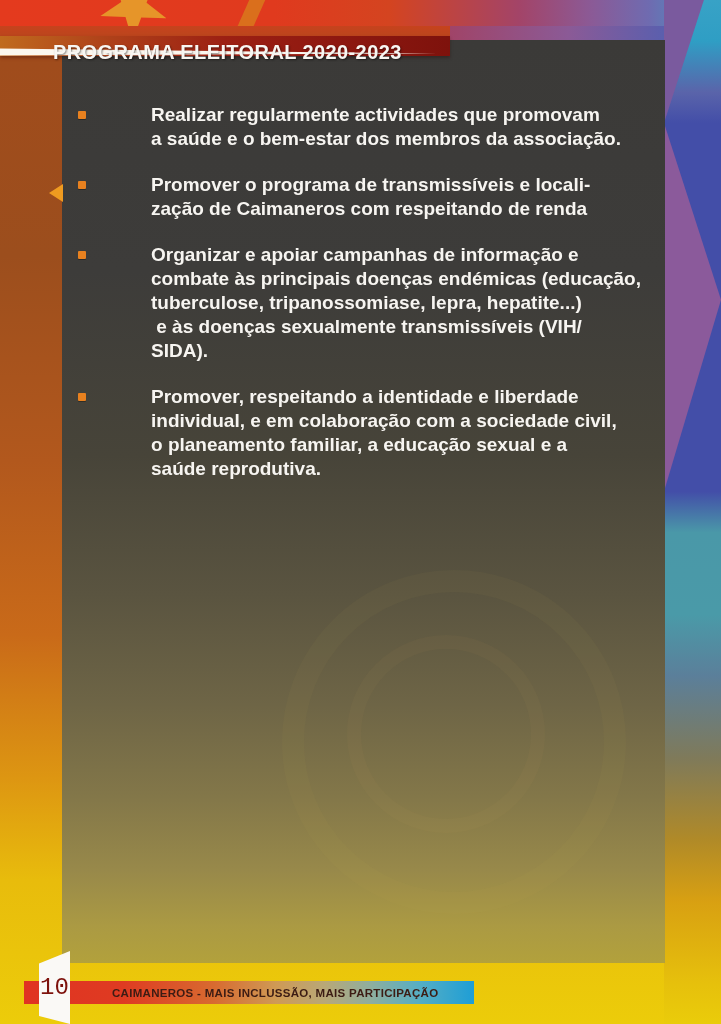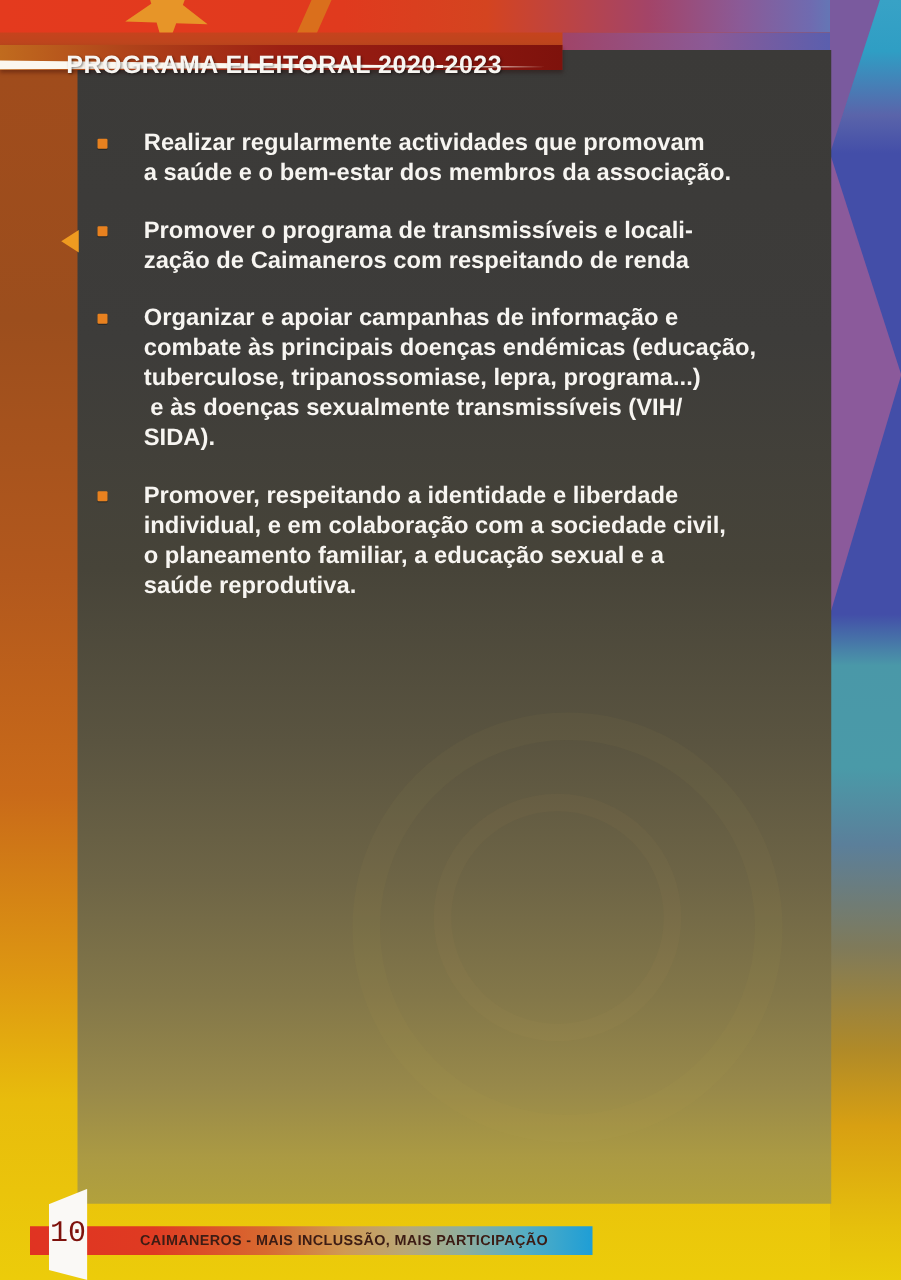--- a/index.html
+++ b/index.html
@@ -53,21 +53,21 @@
   
   .arrow-left{left:49px;top:184px;width:0;height:0;z-index:4;
     border-right:14px solid #ef9b20;border-top:9px solid transparent;
     border-bottom:9px solid transparent;}
 
   
   .bullet-list{left:78px;top:103px;width:560px;z-index:5;}
   .bullet-item{position:relative;padding-left:37px;margin-bottom:22px;}
   .bullet-sq{position:absolute;left:0;top:8px;width:8px;height:8px;
     background:#e8811f;border-radius:1px;box-shadow:0 1px 0 rgba(0,0,0,.3);}
-  .bullet-text{color:#f7f5f1;font-size:19px;font-weight:bold;line-height:24px;}
+  .bullet-text{color:#f7f5f1;font-size:19px;font-weight:bold;line-height:24px;margin-left:36px;}
   .bullet-line{white-space:pre;}
 
   
   .footer-bar{left:0;top:981px;width:450px;height:23px;z-index:5;
     background:linear-gradient(90deg,#e03322 0%,#df3b22 22%,#d86a30 42%,
       #cf9a55 56%,#b8a878 67%,#8fae9e 77%,#55aec4 88%,#1e9ed6 100%);margin-left:24px;}
   .footer-text{position:absolute;left:88px;top:0;height:23px;line-height:24px;
     font-size:11.5px;font-weight:bold;letter-spacing:.3px;color:#3c1c14;white-space:pre;}
   .page-plate{left:39px;top:951px;width:31px;height:73px;z-index:6;
     background:#faf9f6;clip-path:polygon(0 17%,100% 0,100% 100%,0 89%);}
@@ -116,21 +116,21 @@
         <div class="bullet-line">Promover o programa de transmissíveis e locali-</div>
         <div class="bullet-line">zação de Caimaneros com respeitando de renda</div>
       </div>
   </div>
 
   <div class="bullet-item">
     <span class="bullet-sq"></span>
     <div class="bullet-text">
         <div class="bullet-line">Organizar e apoiar campanhas de informação e</div>
         <div class="bullet-line">combate às principais doenças endémicas (educação,</div>
-        <div class="bullet-line">tuberculose, tripanossomiase, lepra, programa...)</div>
+        <div class="bullet-line">tuberculose, tripanossomiase, lepra, hepatite...)</div>
         <div class="bullet-line"> e às doenças sexualmente transmissíveis (VIH/</div>
         <div class="bullet-line">SIDA).</div>
       </div>
   </div>
 
   <div class="bullet-item">
     <span class="bullet-sq"></span>
     <div class="bullet-text">
         <div class="bullet-line">Promover, respeitando a identidade e liberdade</div>
         <div class="bullet-line">individual, e em colaboração com a sociedade civil,</div>

